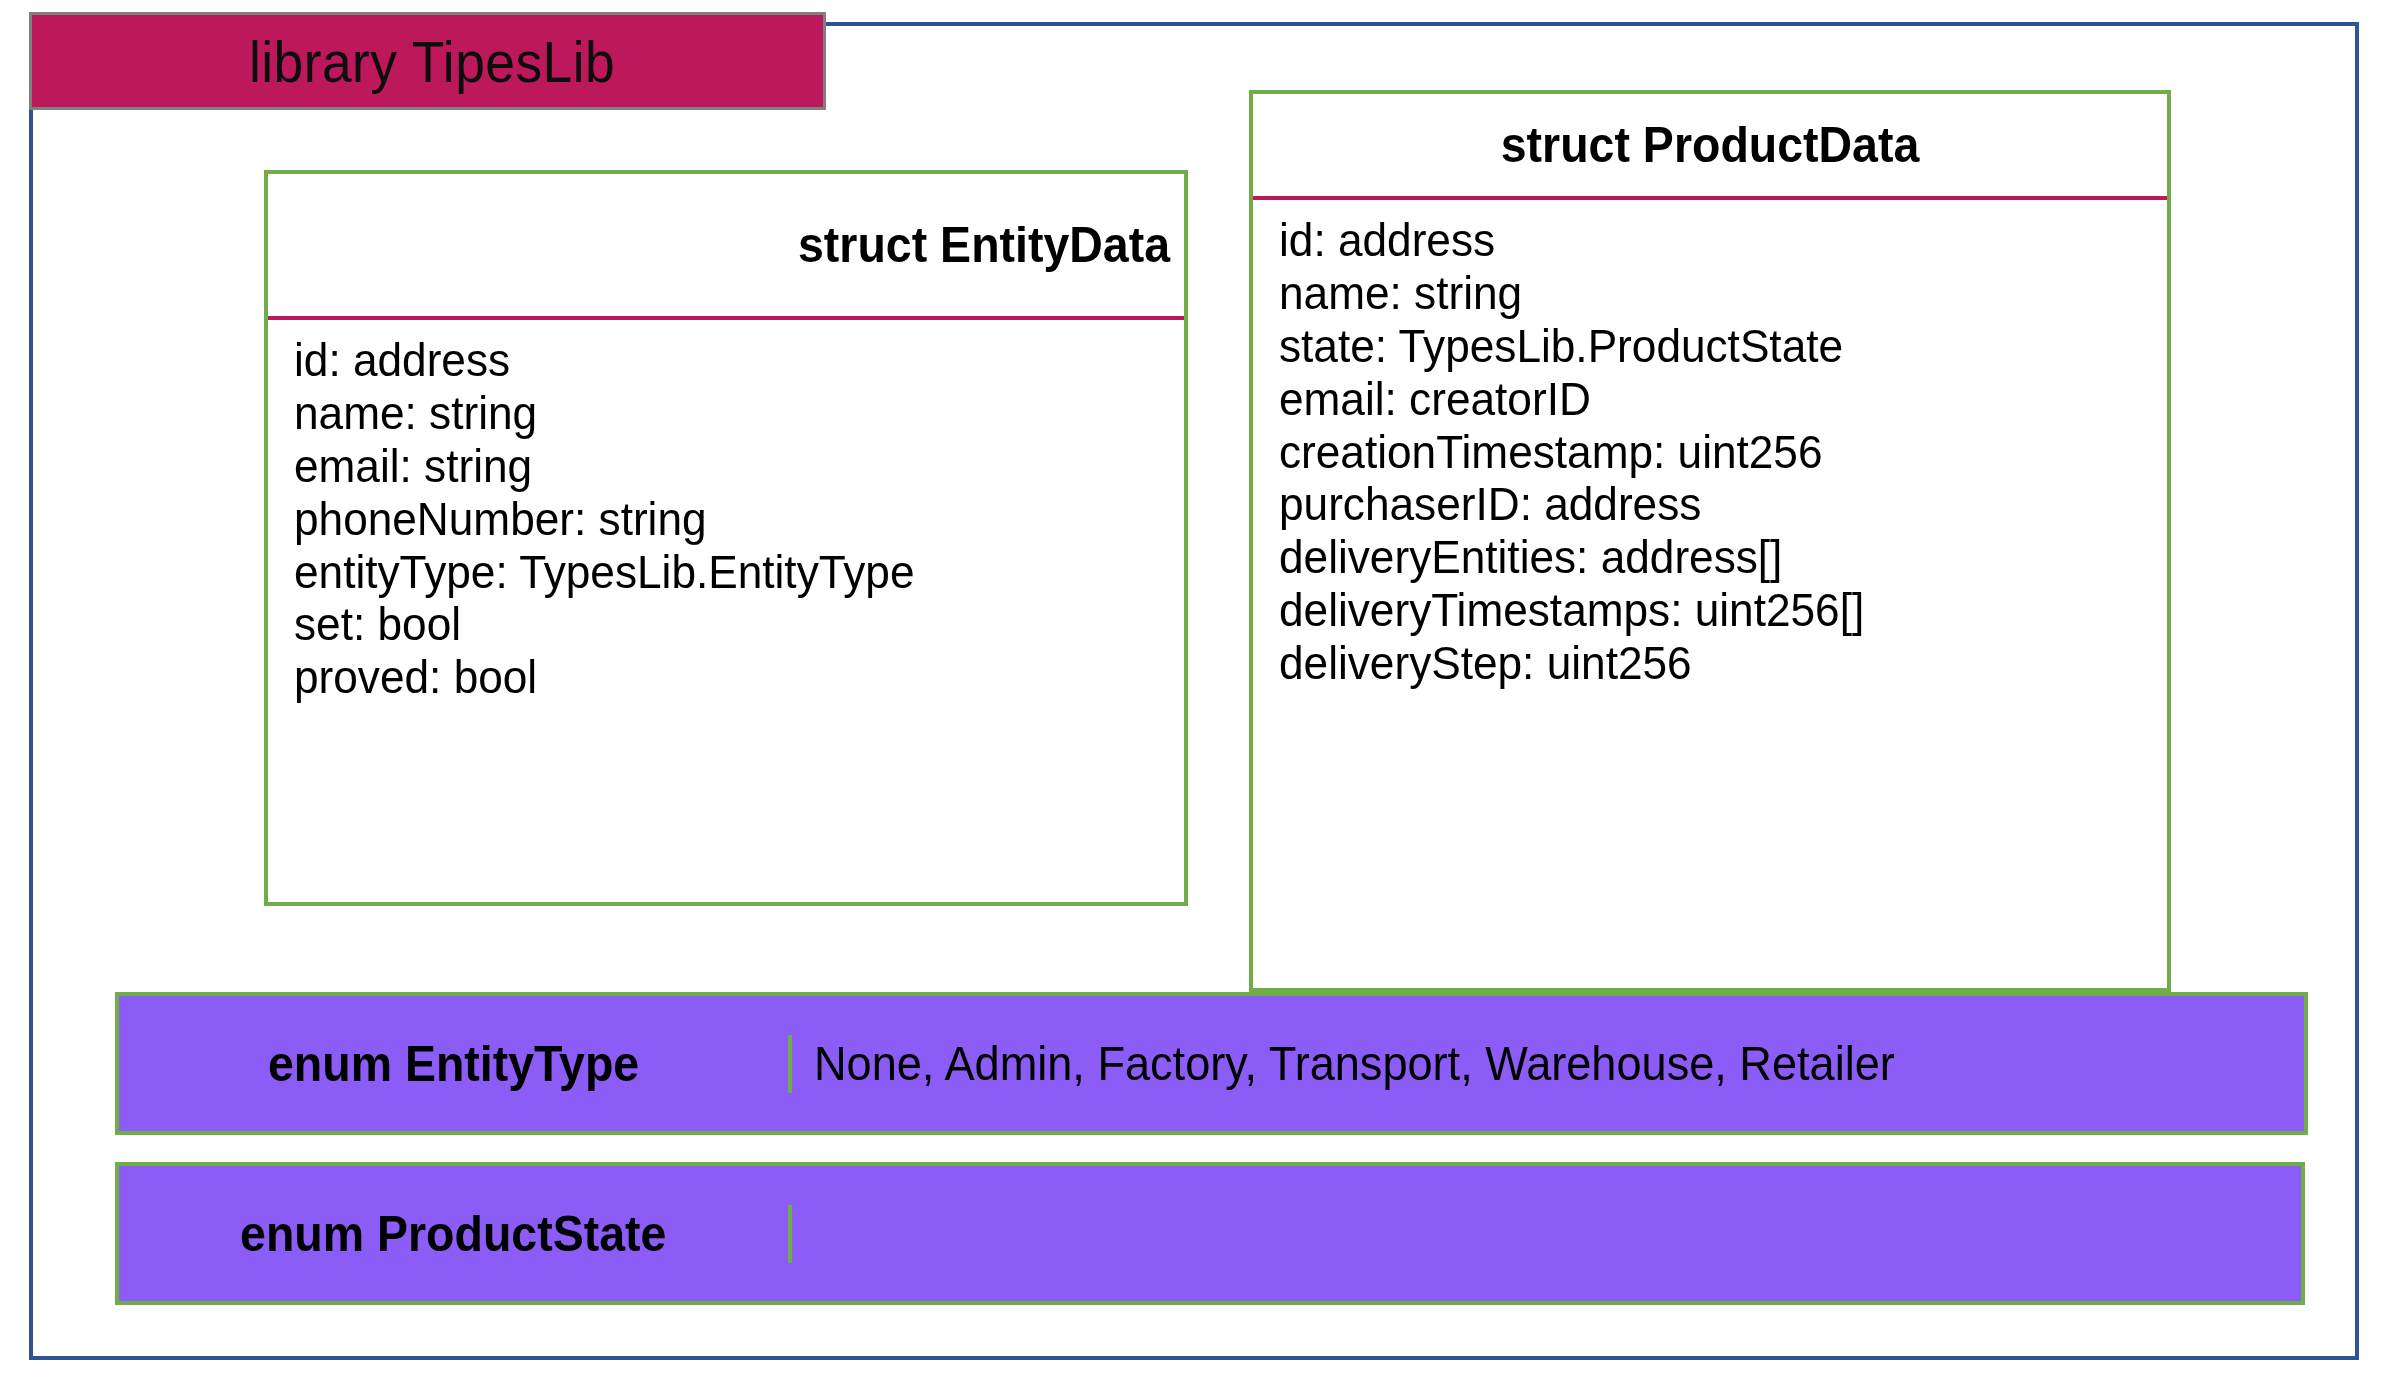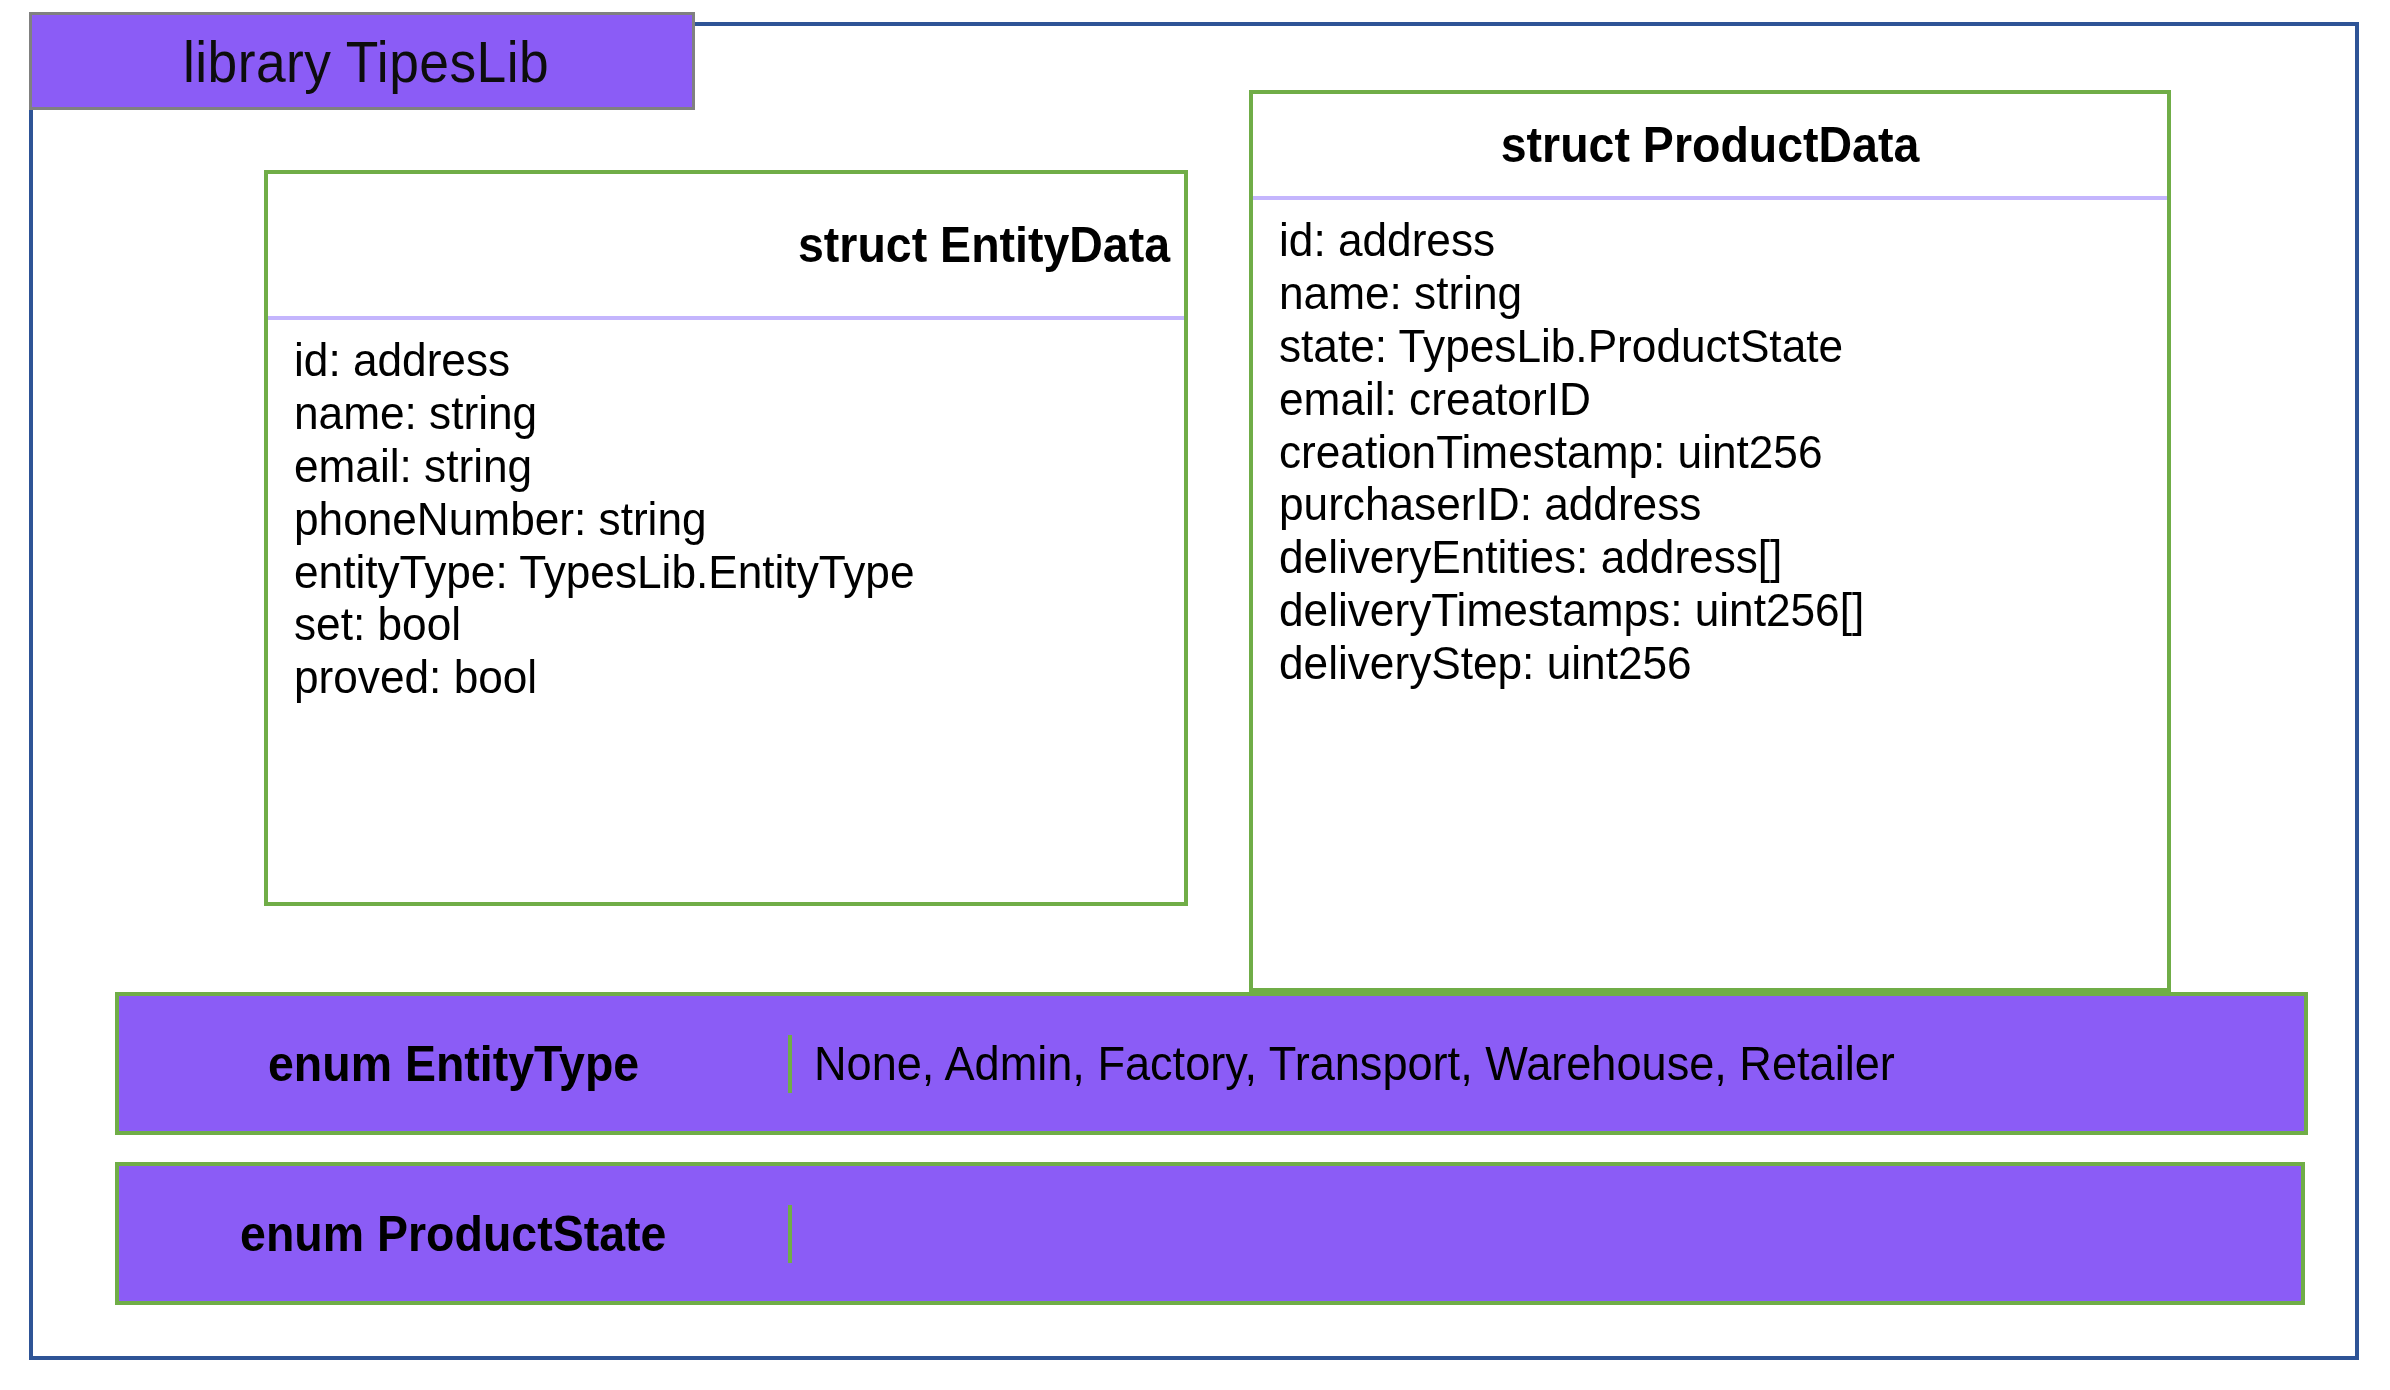--- a/index.html
+++ b/index.html
@@ -31,23 +31,23 @@
     border: 4px solid #2E5496;
     box-sizing: border-box;
     background: transparent;
   }
 
   
   .library-title {
     position: absolute;
     left: 29px;
     top: 12px;
-    width: 666px;
+    width: 797px;
     height: 98px;
-    background: #8b5cf6;
+    background: #be185d;
     border: 3px solid #808080;
     box-sizing: border-box;
     display: flex;
     align-items: center;
     justify-content: center;
     z-index: 5;
     padding-left: 9px;
   }
   .library-title .label {
     font-size: 58px;
@@ -62,21 +62,21 @@
   
   .struct-box {
     position: absolute;
     border: 4px solid #70AD47;
     box-sizing: border-box;
     background: #ffffff;
     display: flex;
     flex-direction: column;
   }
   .struct-header {
-    border-bottom: 4px solid #c4b5fd;
+    border-bottom: 4px solid #be185d;
     box-sizing: border-box;
     display: flex;
     align-items: center;
     justify-content: center;
     flex: 0 0 auto;
   }
   .struct-header .title {
     font-size: 50px;
     font-weight: 700;
     color: #000000;

